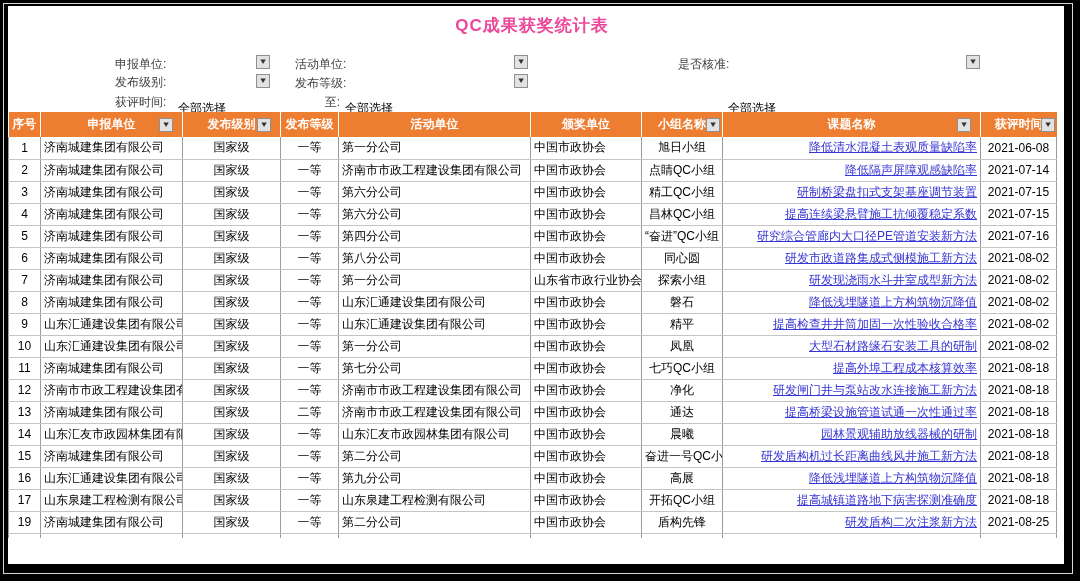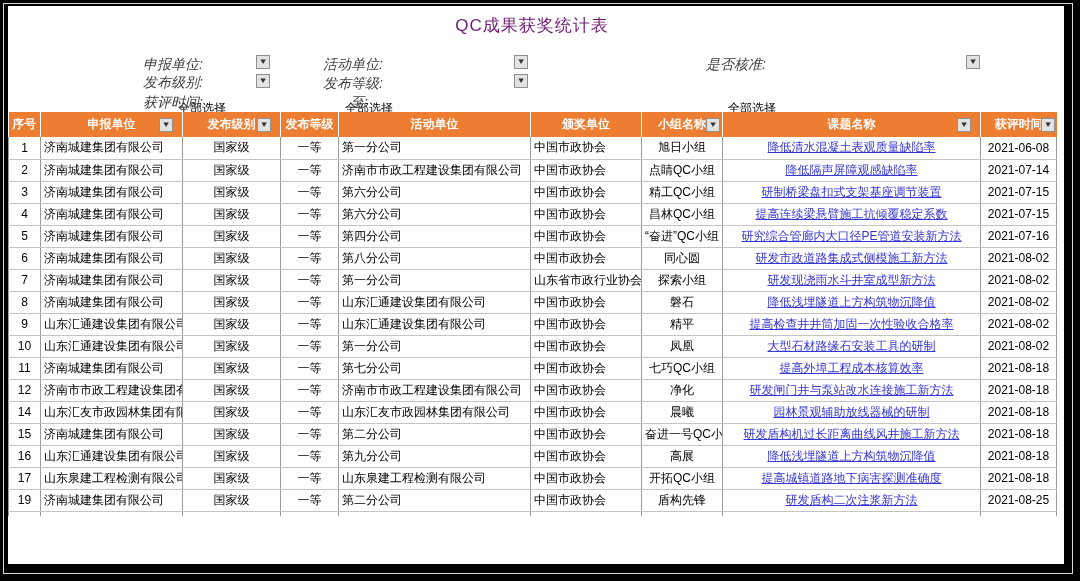--- a/index.html
+++ b/index.html
@@ -5,23 +5,23 @@
   html,body{margin:0;padding:0;}
   body{
     width:1080px;height:581px;background:#000;position:relative;overflow:hidden;
     font-family:"Liberation Sans","DejaVu Sans",sans-serif;
   }
   .frame-line{position:absolute;left:3px;top:3px;width:1070px;height:571px;
     border:1px solid #d8d8d8;box-sizing:border-box;}
   .sheet{position:absolute;left:8px;top:6px;width:1056px;height:558px;background:#fff;}
 
   .title{position:absolute;top:8px;left:0;width:1048px;text-align:center;
-    font-size:17px;font-weight:normal;color:#701a75;letter-spacing:1px;}
-
-  .flabel{position:absolute;font-size:14px;font-style:italic;color:#404040;white-space:nowrap;margin-left:28px;}
+    font-size:17px;font-weight:bold;color:#ec4899;letter-spacing:1px;}
+
+  .flabel{position:absolute;font-size:12px;color:#404040;white-space:nowrap;}
   .fval{position:absolute;font-size:12px;color:#000;white-space:nowrap;margin-top:44px;}
   .dd{position:absolute;width:14px;height:14px;background:#e2e2e2;border:1px solid #8f8f8f;
     box-sizing:border-box;display:flex;align-items:center;justify-content:center;cursor:pointer;}
   .dd .tri{font-size:8px;color:#333;line-height:1;transform:scaleX(1.15);}
 
   .summary{position:absolute;left:524px;top:87px;font-size:14px;font-weight:bold;
     color:#3333cc;white-space:nowrap;}
 
   table.grid{position:absolute;left:0;top:106px;width:1048px;border-collapse:collapse;
     table-layout:fixed;}
@@ -30,21 +30,21 @@
     border-right:1px solid #fff;position:relative;padding:0;text-align:center;white-space:nowrap;overflow:hidden;}
   .grid th:last-child{border-right:none;}
   .grid td{
     height:22px;font-size:12px;color:#000;background:#fff;
     border-right:1px solid #9b9b9b;border-bottom:1px solid #c4c4c4;
     padding:0 3px;overflow:hidden;white-space:nowrap;box-sizing:border-box;}
   .grid td:first-child{border-left:1px solid #9b9b9b;}
   .c-idx{text-align:center;}
   .c-mid{text-align:center;}
   .c-left{text-align:left;}
-  .c-link{text-align:center;padding-left:4px;}
+  .c-link{text-align:right;padding-left:4px;}
   .c-link a{color:#3636d2;text-decoration:underline;cursor:pointer;}
   .small{font-size:9px;}
   .medium{font-size:10px;}
   tr.partial td{height:5px;border-bottom:none;}
   .th-filter{position:absolute;right:9px;top:50%;transform:translateY(-50%);
     width:14px;height:14px;background:#e2e2e2;border:1px solid #8f8f8f;box-sizing:border-box;
     display:flex;align-items:center;justify-content:center;cursor:pointer;}
   .th-filter .tri{font-size:8px;color:#333;line-height:1;transform:scaleX(1.15);}
   .th-filter.edge{right:2px;}
 </style>
@@ -260,20 +260,31 @@
     <td class="c-left small">济南市市政工程建设集团有限公司</td>
     <td class="c-mid">国家级</td>
     <td class="c-mid">一等</td>
     <td class="c-left">济南市市政工程建设集团有限公司</td>
     <td class="c-left">中国市政协会</td>
     <td class="c-mid">净化</td>
     <td class="c-link"><a>研发闸门井与泵站改水连接施工新方法</a></td>
     <td class="c-mid">2021-08-18</td>
   </tr>
         <tr>
+    <td class="c-idx">13</td>
+    <td class="c-left">济南城建集团有限公司</td>
+    <td class="c-mid">国家级</td>
+    <td class="c-mid">二等</td>
+    <td class="c-left">济南市市政工程建设集团有限公司</td>
+    <td class="c-left">中国市政协会</td>
+    <td class="c-mid">通达</td>
+    <td class="c-link"><a>提高桥梁设施管道试通一次性通过率</a></td>
+    <td class="c-mid">2021-08-18</td>
+  </tr>
+        <tr>
     <td class="c-idx">14</td>
     <td class="c-left medium">山东汇友市政园林集团有限公司</td>
     <td class="c-mid">国家级</td>
     <td class="c-mid">一等</td>
     <td class="c-left">山东汇友市政园林集团有限公司</td>
     <td class="c-left">中国市政协会</td>
     <td class="c-mid">晨曦</td>
     <td class="c-link"><a>园林景观辅助放线器械的研制</a></td>
     <td class="c-mid">2021-08-18</td>
   </tr>

